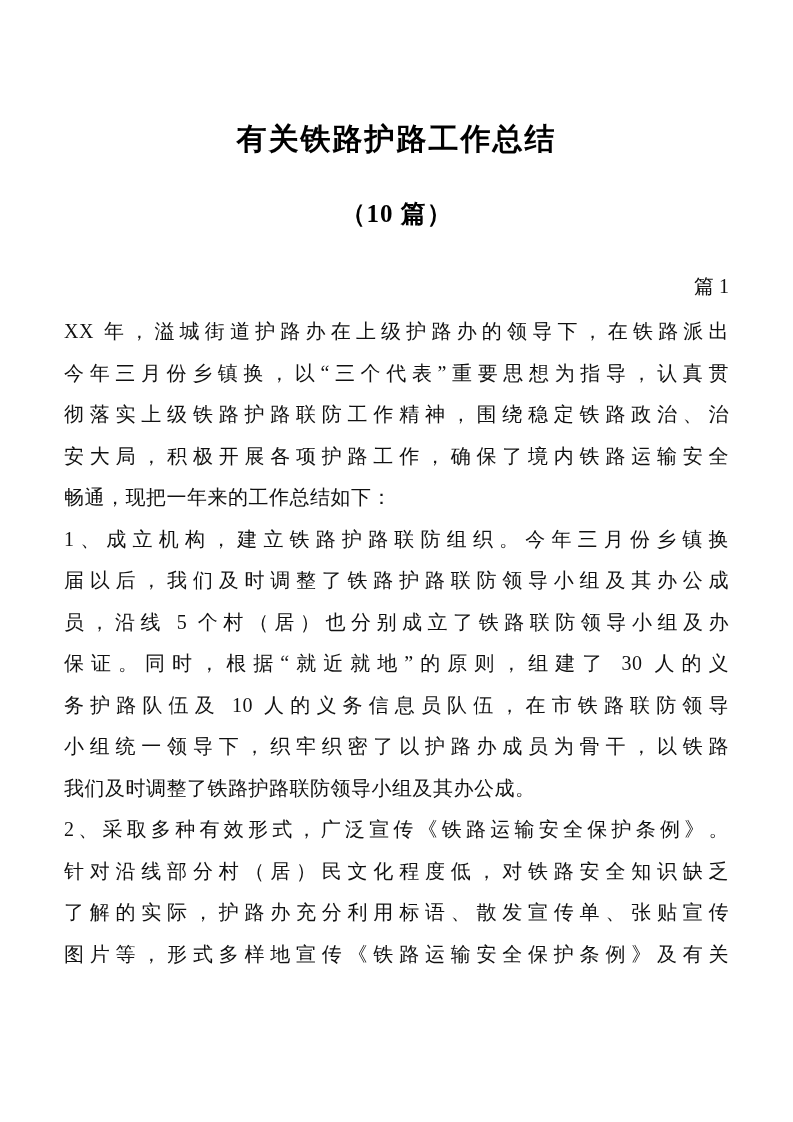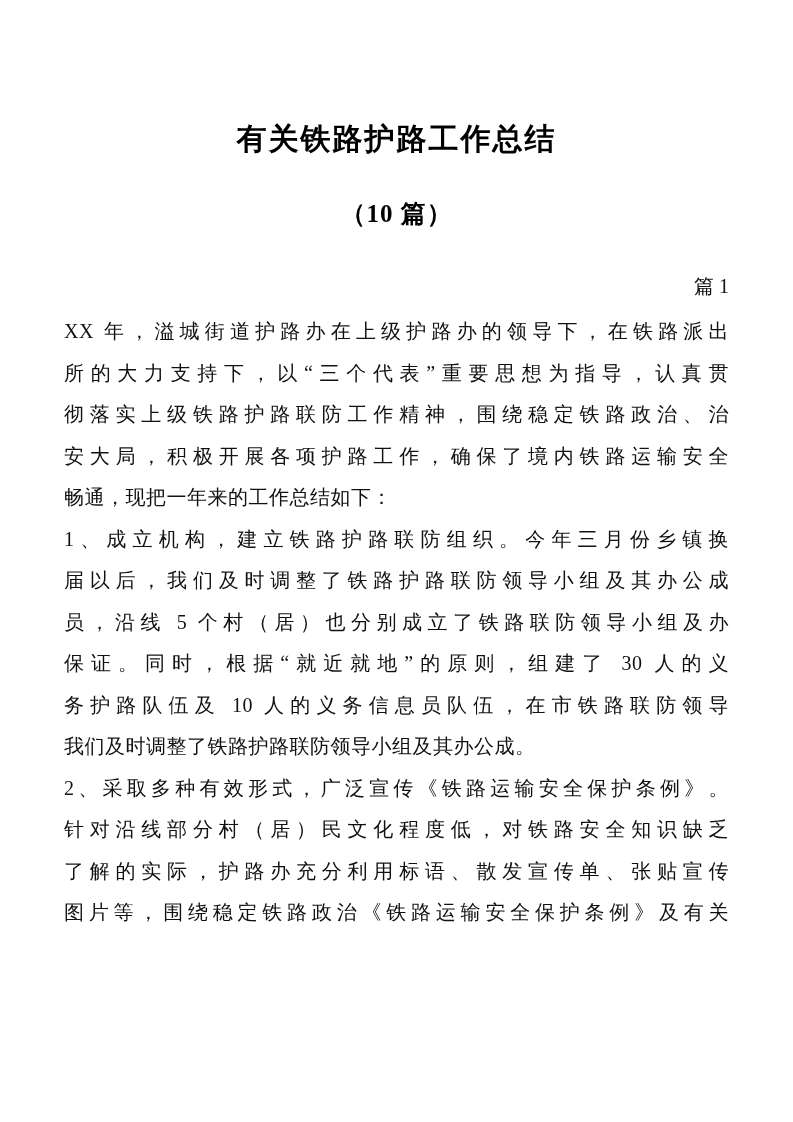--- a/index.html
+++ b/index.html
@@ -70,33 +70,34 @@
 <div class="page">
   <div class="doc-title">有关铁路护路工作总结</div>
 
   <div class="doc-subtitle">（10 篇）</div>
 
   <div class="section-label">篇 1</div>
 
   <div class="doc-body">
       <div class="para">
         <div class="line">XX 年，溢城街道护路办在上级护路办的领导下，在铁路派出</div>
-        <div class="line">所的大力支持下，以“三个代表”重要思想为指导，认真贯</div>
+        <div class="line">今年三月份乡镇换，以“三个代表”重要思想为指导，认真贯</div>
         <div class="line">彻落实上级铁路护路联防工作精神，围绕稳定铁路政治、治</div>
         <div class="line">安大局，积极开展各项护路工作，确保了境内铁路运输安全</div>
         <div class="line natural">畅通，现把一年来的工作总结如下：</div>
       </div>
       <div class="para">
         <div class="line">1、成立机构，建立铁路护路联防组织。今年三月份乡镇换</div>
         <div class="line">届以后，我们及时调整了铁路护路联防领导小组及其办公成</div>
         <div class="line">员，沿线 5 个村（居）也分别成立了铁路联防领导小组及办</div>
         <div class="line">保证。同时，根据“就近就地”的原则，组建了 30 人的义</div>
         <div class="line">务护路队伍及 10 人的义务信息员队伍，在市铁路联防领导</div>
+        <div class="line">小组统一领导下，织牢织密了以护路办成员为骨干，以铁路</div>
         <div class="line natural">我们及时调整了铁路护路联防领导小组及其办公成。</div>
       </div>
       <div class="para">
         <div class="line">2、采取多种有效形式，广泛宣传《铁路运输安全保护条例》。</div>
         <div class="line">针对沿线部分村（居）民文化程度低，对铁路安全知识缺乏</div>
         <div class="line">了解的实际，护路办充分利用标语、散发宣传单、张贴宣传</div>
-        <div class="line">图片等，围绕稳定铁路政治《铁路运输安全保护条例》及有关</div>
+        <div class="line">图片等，形式多样地宣传《铁路运输安全保护条例》及有关</div>
       </div>
     </div>
 </div>
 
 </body></html>

